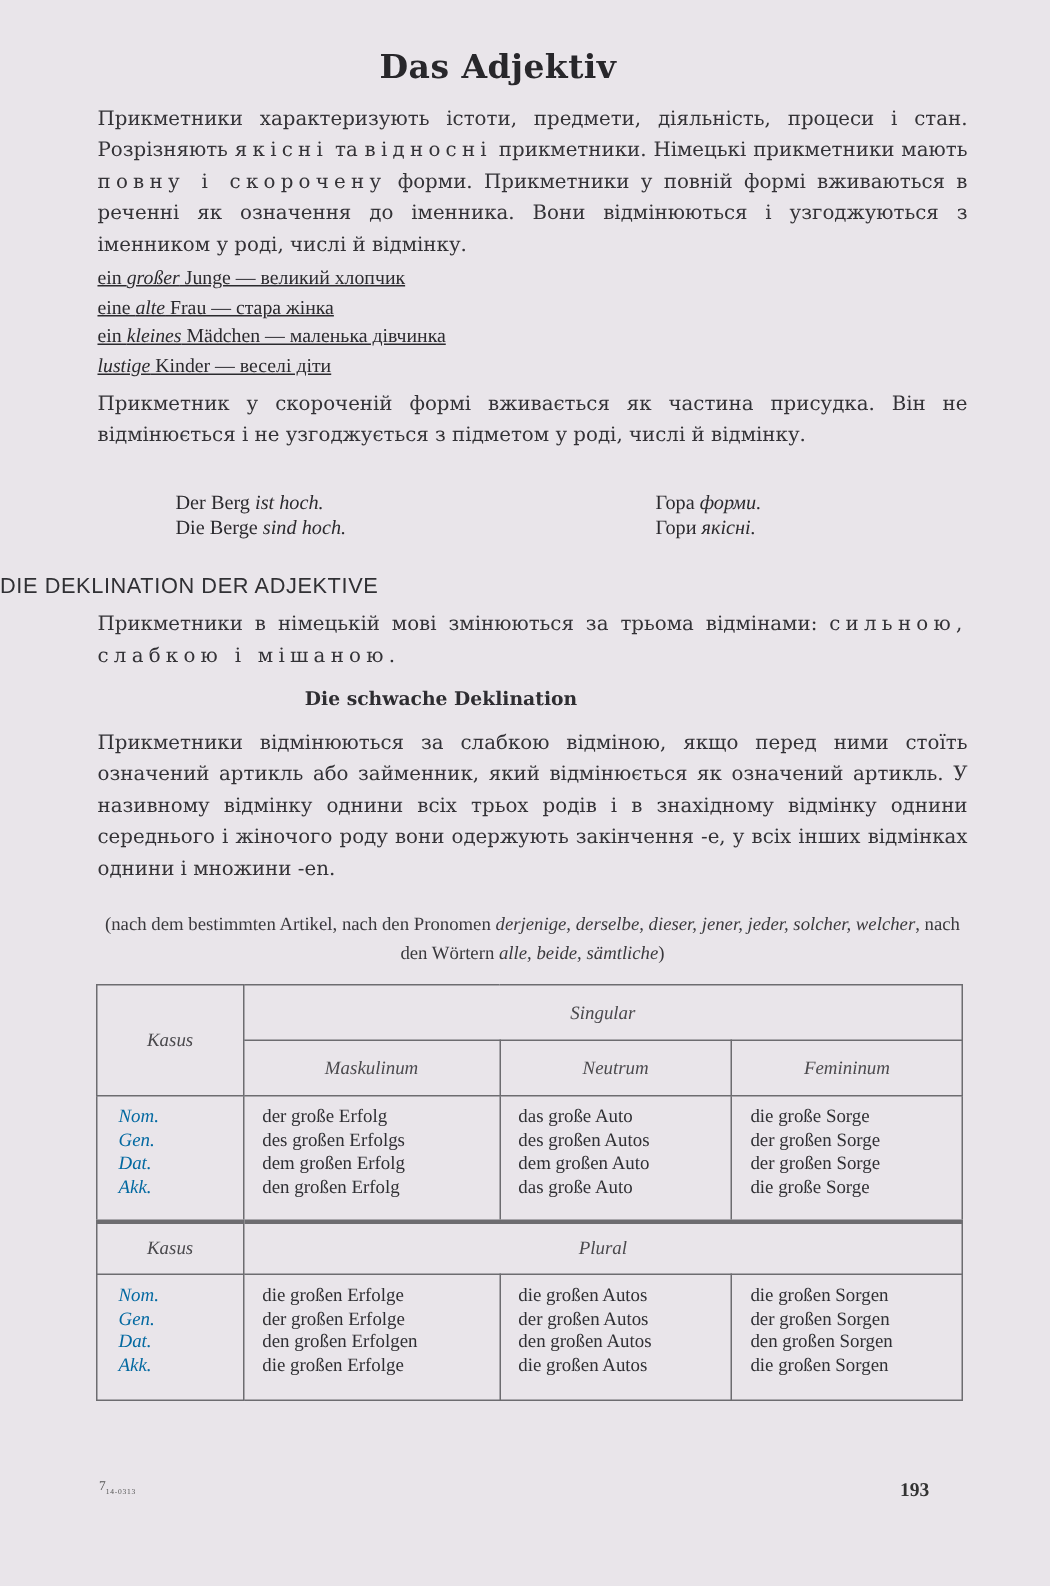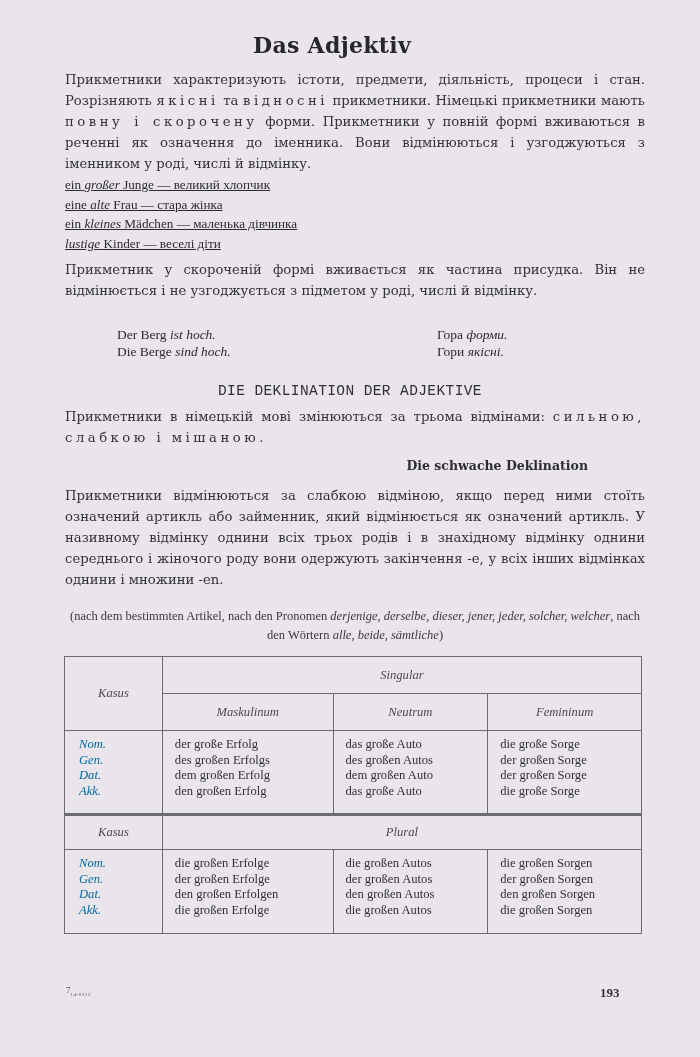--- a/index.html
+++ b/index.html
@@ -24,25 +24,25 @@
     position:absolute; left:65px; width:580px; font-size:13.2px; line-height:19.5px;
     font-family:"Liberation Serif", serif;
   }
   .examples .row { white-space:nowrap;text-decoration:underline; }
   .it { font-style:italic; }
   .pairs { position:absolute; left:117px; width:520px; font-family:"Liberation Serif", serif; font-size:13.5px; line-height:17px; }
   .pairs .pr { position:relative; height:17px; }
   .pairs .de { position:absolute; left:0; }
   .pairs .uk { position:absolute; left:320px; }
   .section-head {
-    position:absolute; top:383px; left:0; width:700px; text-align:center;
-    font-family:Liberation Mono, monospace; font-size:14.5px; letter-spacing:0.4px; color:#303034;
+    position:absolute; top:383px; left:0; width:700px; text-align:left;
+    font-family:Liberation Sans, sans-serif; font-size:14.5px; letter-spacing:0.4px; color:#303034;
   }
   .sub-head {
-    position:absolute; top:458px; left:0; width:588px; text-align:right;
+    position:absolute; top:458px; left:0; width:588px; text-align:center;
     font-size:12.5px; font-weight:bold; color:#2e2d31;
   }
   .note {
     position:absolute; top:607px; left:65px; width:580px; text-align:center;
     font-family:"Liberation Serif", serif; font-size:12.5px; line-height:19px; color:#3a393d;
   }
   table.decl {
     position:absolute; left:64px; width:578px; border-collapse:collapse;
     font-family:"Liberation Serif", serif; font-size:12.6px; color:#303034;
   }

